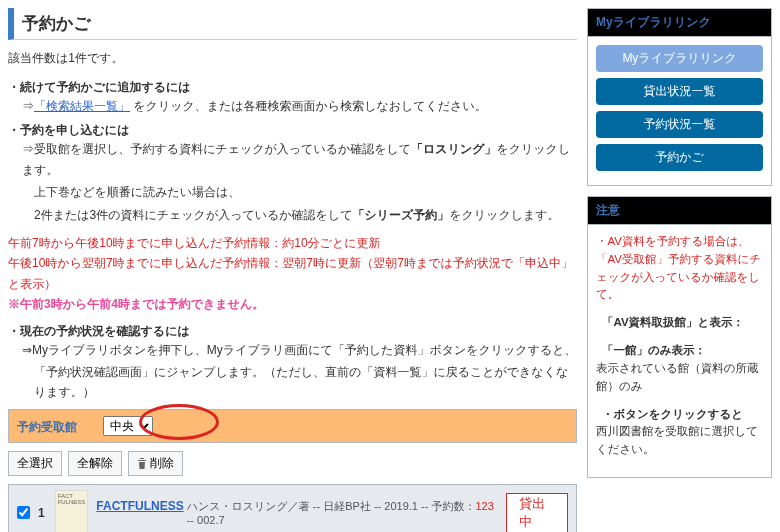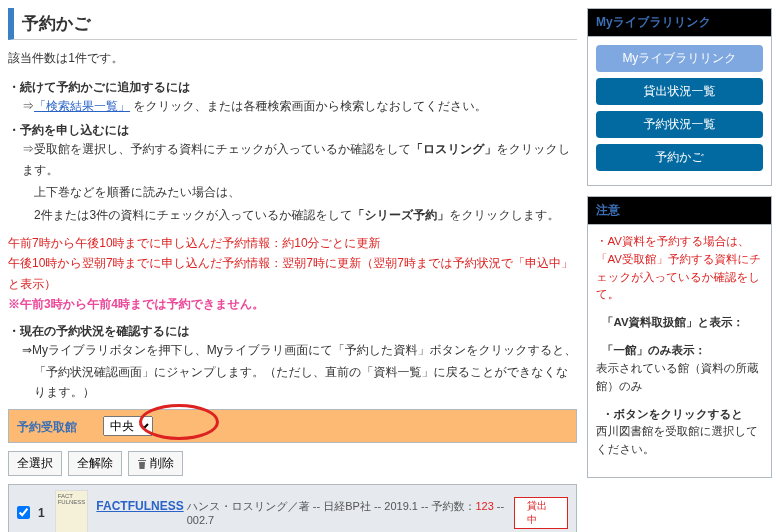--- a/index.html
+++ b/index.html
@@ -29,21 +29,21 @@
   .btnrow { display: flex; gap: 6px; align-items: center; margin: 8px 0; }
   .btn { border: 1px solid #B0B8C0; background: #F7F7F7; padding: 3px 8px; font-size: 12px; cursor: pointer; display: inline-flex; align-items: center; gap: 3px; text-align: right; }
   .trash { width: 10px; height: 11px; display: inline-block; }
   .trash svg { width: 100%; height: 100%; }
 
   .item-block { border: 1px solid #B0B8C0; margin-bottom: 10px; }
   .item-head { background: #E6EAEE; display: flex; align-items: center; gap: 8px; padding: 5px 8px; }
   .checkbox { width: 13px; height: 13px; }
   .item-num { font-weight: bold; }
   .item-title { color: #2A63C8; font-weight: bold; text-decoration: underline; }
-  .badge-lent { margin-left: auto; border: 1px solid #D22; color: #D22; font-size: 10px; padding: 1px 12px; background: #fff; }
+  .badge-lent { margin-left: auto; border: 1px solid #D22; color: #D22; font-size: 13px; padding: 1px 12px; background: #fff; }
   .thumb { width: 34px; height: 46px; background: #F5F0D8; border: 1px solid #ddd; font-size: 6px; color: #666; padding: 2px; line-height: 1.1; }
   .meta { color: #555; font-size: 11px; }
   .meta .red { color: #D22; }
 
   .panel { border: 1px solid #B0B8C0; margin-bottom: 10px; }
   .panel-title { background: #000000; color: #3B6FB5; font-weight: bold; padding: 5px 8px; border-bottom: 1px solid #B0B8C0; }
   .panel-body { padding: 8px; }
   .pill { display: block; text-align: center; color: #fff; padding: 5px 4px; border-radius: 4px; margin-bottom: 6px; font-size: 12px; cursor: pointer; }
   .pill.blue { background: #7FA8E0; }
   .pill.orange { background: #0369a1; }

